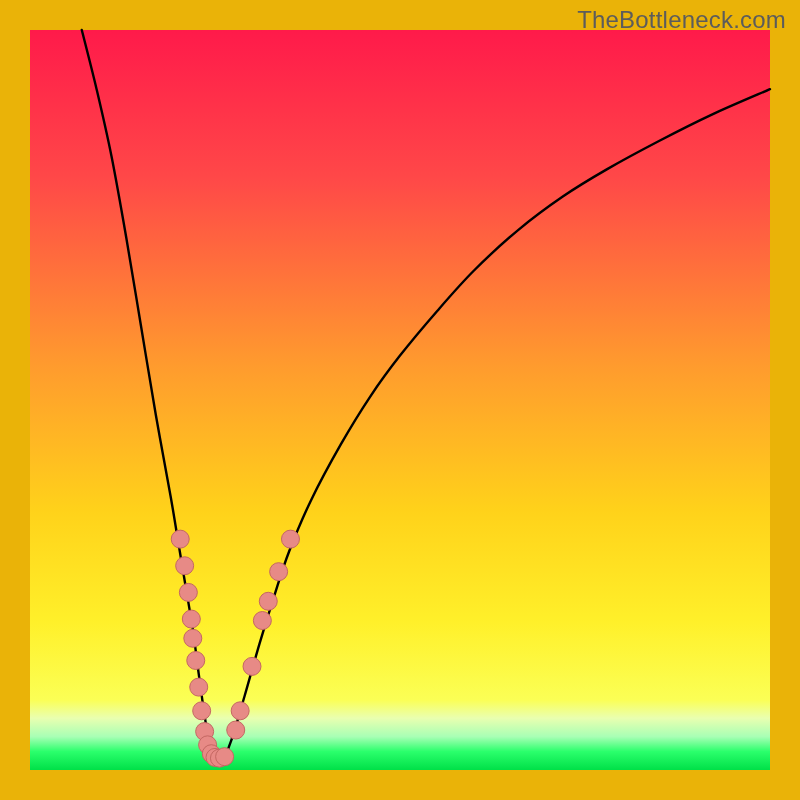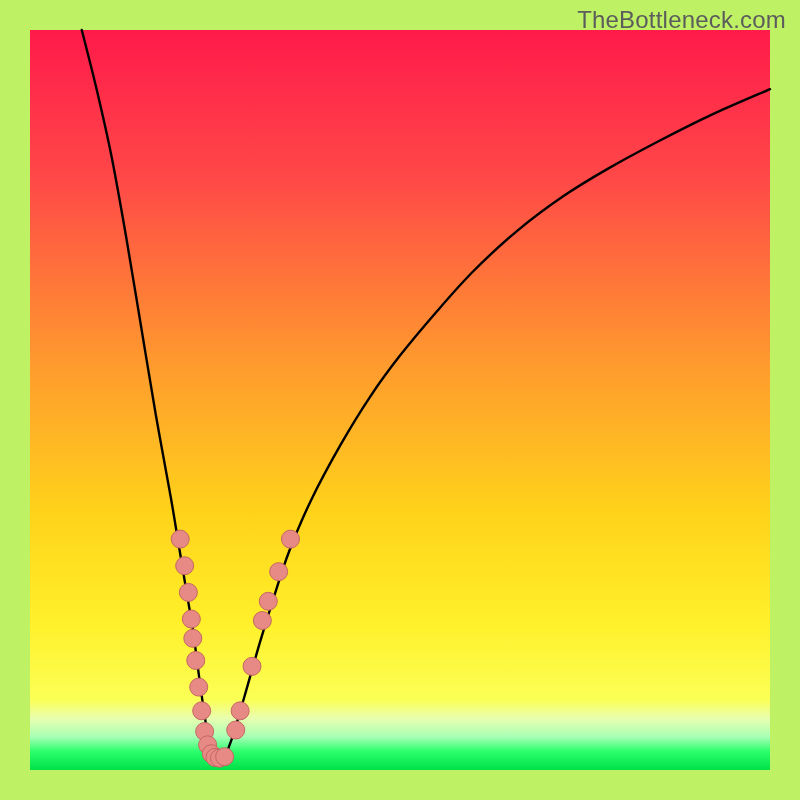--- a/index.html
+++ b/index.html
@@ -7,21 +7,21 @@
     padding: 0;
     width: 800px;
     height: 800px;
     background: #000;
     overflow: hidden;
   }
   .frame {
     position: relative;
     width: 800px;
     height: 800px;
-    background: #bef264;
+    background: #eab308;
   }
   .watermark {
     position: absolute;
     top: 6px;
     right: 14px;
     font-family: Arial, Helvetica, sans-serif;
     font-size: 24px;
     color: #5c5c5c;
     font-weight: 500;
     letter-spacing: 0.2px;

